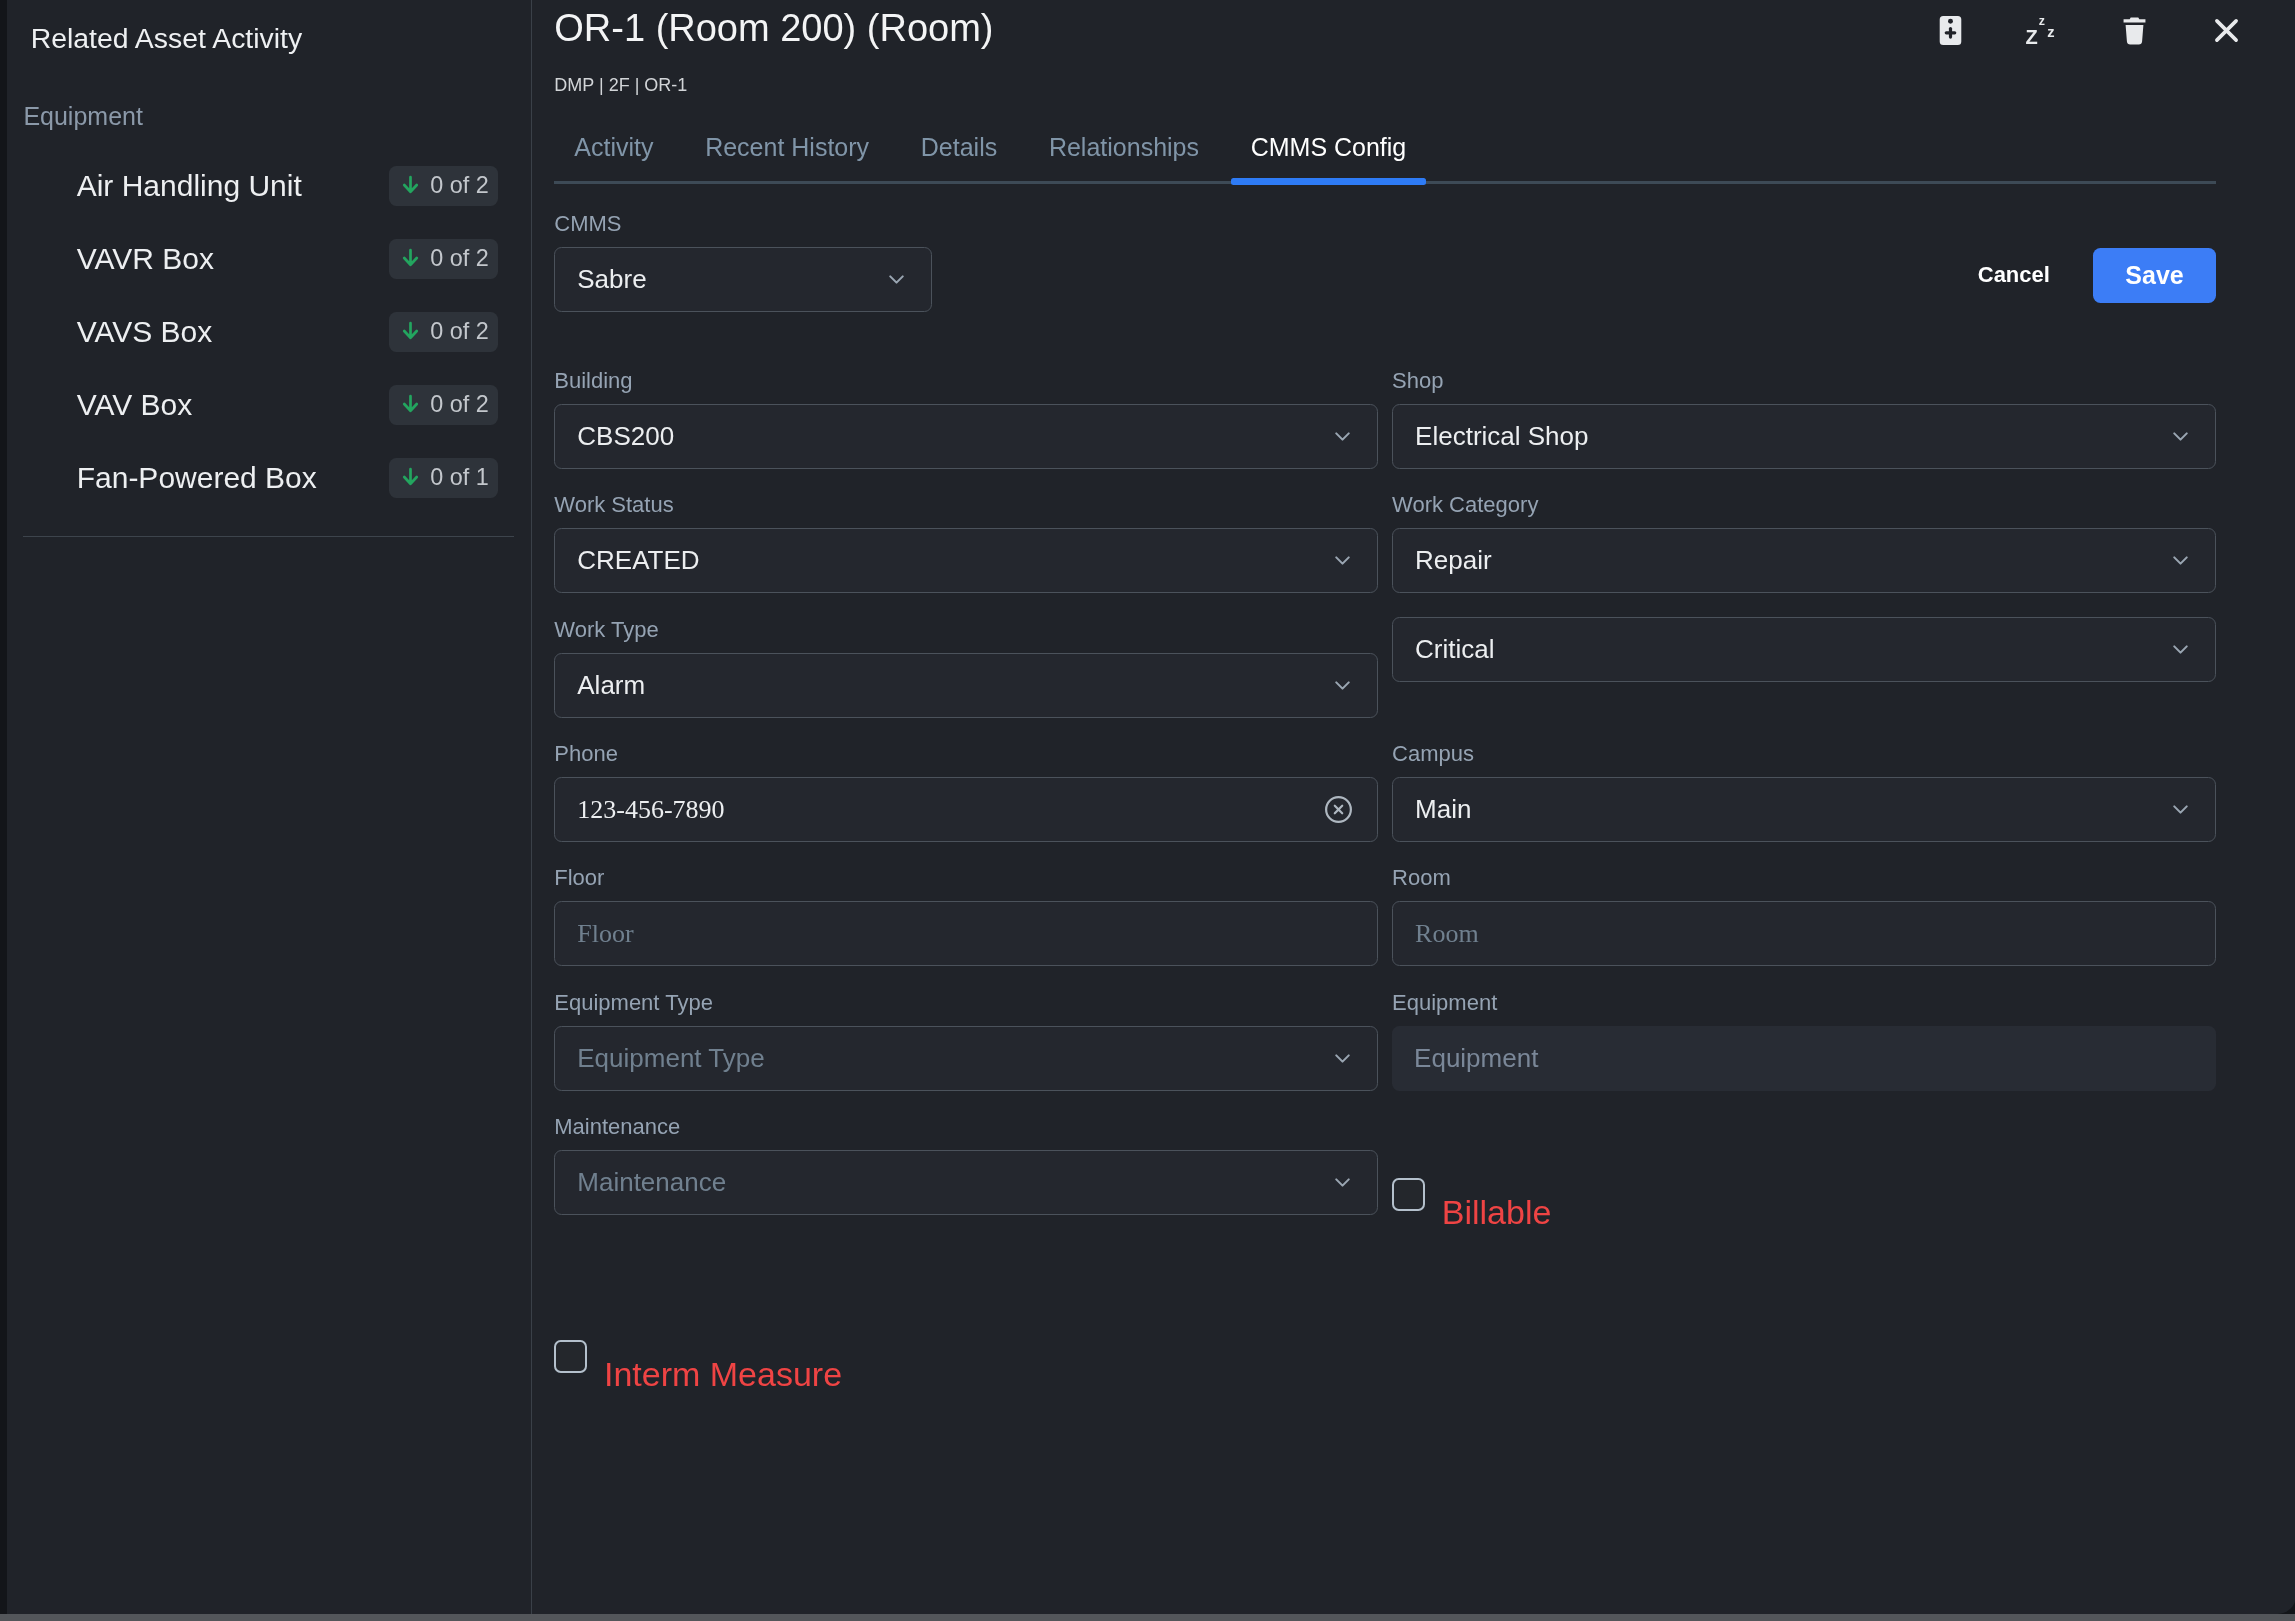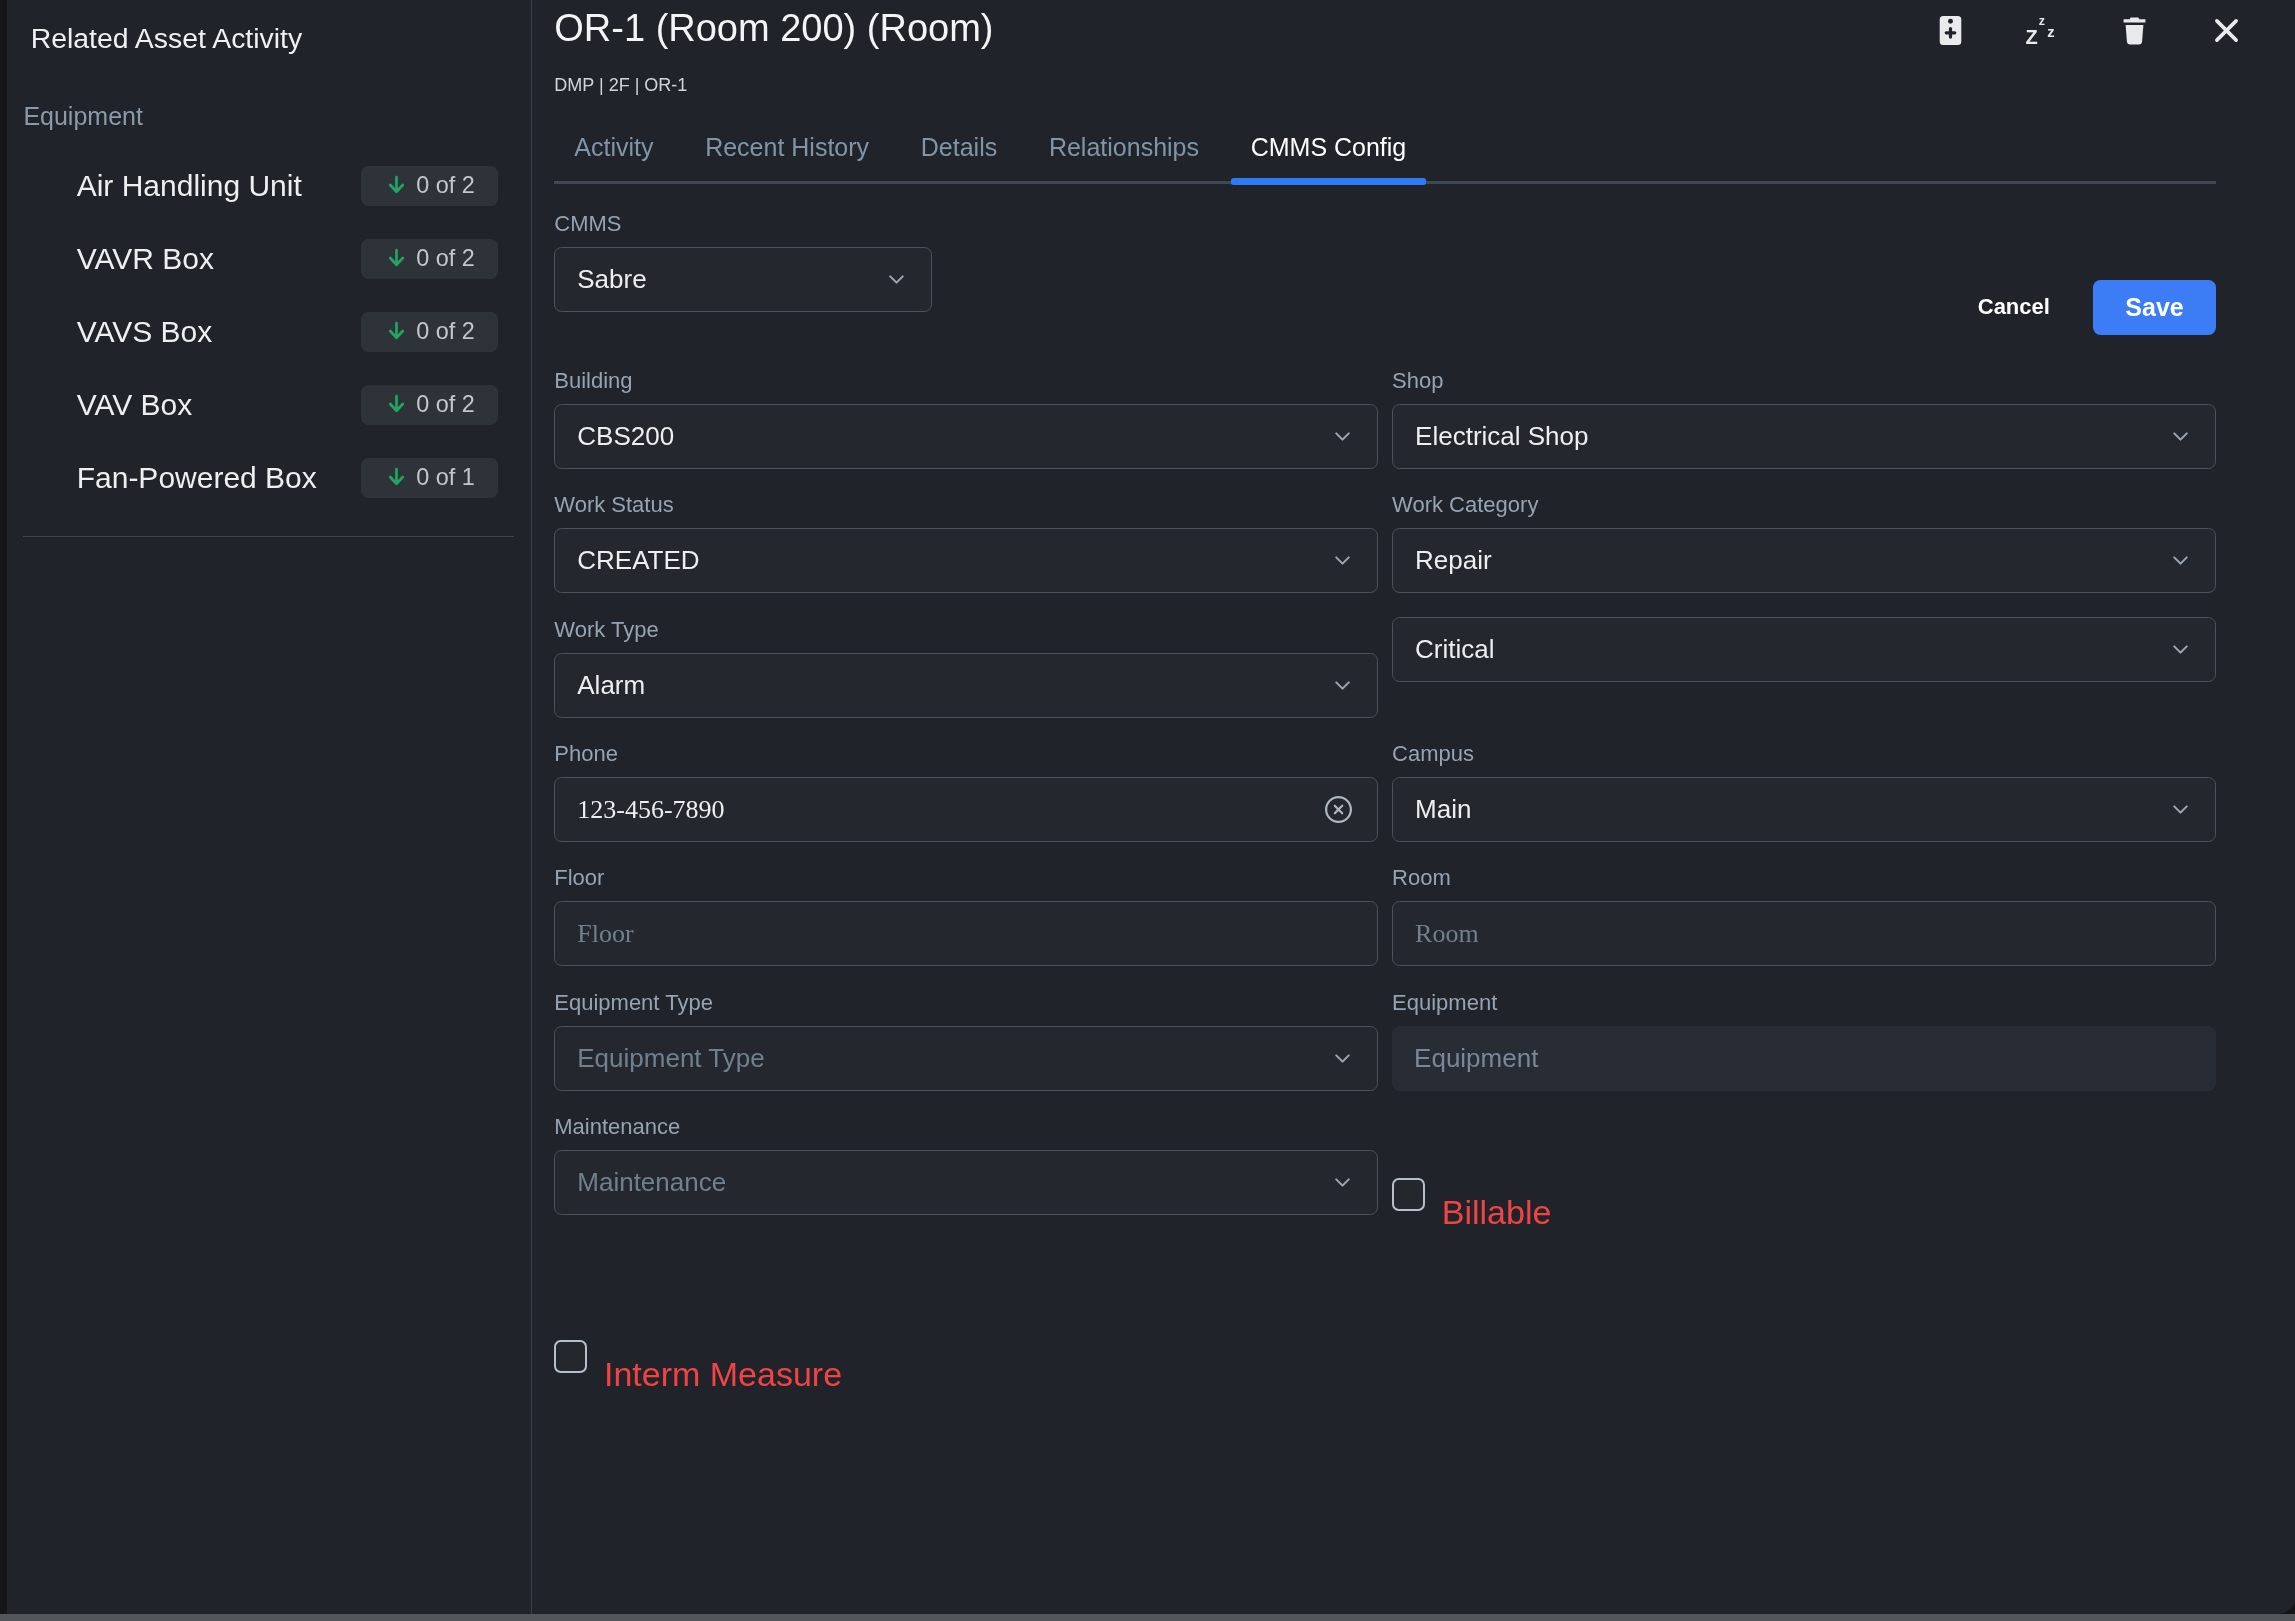--- a/index.html
+++ b/index.html
@@ -10,38 +10,38 @@
 
   
   .sidebar{width:525px;flex:none;border-right:0.8px solid #3a4048;box-sizing:border-box;padding-top:22px;}
   .sidebar-title{margin-left:24px;font-size:28.4px;color:#eef0f2;font-weight:400;}
   .sidebar-section{margin:47px 0 0 16.7px;font-size:25px;color:#8b99a9;font-weight:500;}
   .sidebar-list{margin-top:18.4px;}
   .sidebar-item{height:73px;display:flex;align-items:center;justify-content:space-between;
     padding:0 33px 0 70px;cursor:pointer;}
   .sidebar-item .item-label{font-size:30px;color:#edeff1;font-weight:500;}
   .badge{background:#2e333a;border-radius:7.5px;height:40px;display:flex;align-items:center;
-    gap:7.5px;padding:0 23px;font-size:23.4px;color:#c3c7cc;}
+    gap:7.5px;padding:0 9px;font-size:23.4px;color:#c3c7cc;}
   .sidebar-divider{height:0.8px;background:#3d444c;margin:22px 16.7px 0 16.7px;}
 
   
   .main{flex:1;position:relative;box-sizing:border-box;padding:0 80px 0 22.6px;}
   .toolbar{position:absolute;top:10px;right:49px;display:flex;gap:52px;}
   .icon-btn{width:40px;height:40px;display:flex;align-items:center;justify-content:center;cursor:pointer;}
   .page-title{margin-top:6.7px;font-size:38px;color:#f3f4f5;font-weight:400;}
   .breadcrumb{margin-top:7px;font-size:18px;color:#d2d5d8;}
 
   .tabs{display:flex;gap:11.7px;margin-top:37px;border-bottom:3.3px solid #3d4a56;}
   .tab{font-size:25px;color:#8095a8;font-weight:500;padding:0 20px 18.4px 20px;cursor:pointer;position:relative;}
   .tab.active{color:#ffffff;}
   .tab.active::after{content:'';position:absolute;left:0;right:0;bottom:-4.2px;height:6.7px;
     background:#2e7bf5;border-radius:2.5px;}
 
   .form{margin-top:27px;}
-  .cmms-row{display:flex;justify-content:space-between;align-items:flex-end;gap:47px;}
+  .cmms-row{display:flex;justify-content:space-between;align-items:flex-start;gap:47px;}
   .cmms-block{width:378px;}
   .actions{display:flex;align-items:center;gap:20px;margin-top:37px;}
   .btn-cancel{font-size:22px;font-weight:700;color:#fff;background:transparent;border:none;
     padding:11.7px 23.4px;cursor:pointer;font-family:inherit;}
   .btn-save{font-size:25px;font-weight:700;color:#fff;background:#3c7df6;border:none;
     border-radius:7.5px;height:55px;padding:0 32px;cursor:pointer;font-family:inherit;}
 
   .field-label{font-size:22px;color:#95a3b3;font-weight:500;margin-bottom:10px;}
   .control{height:65px;box-sizing:border-box;border:1.7px solid #4b525b;border-radius:7.5px;
     background:#24272e;display:flex;align-items:center;padding:0 22px;font-size:26px;color:#eceef0;}

